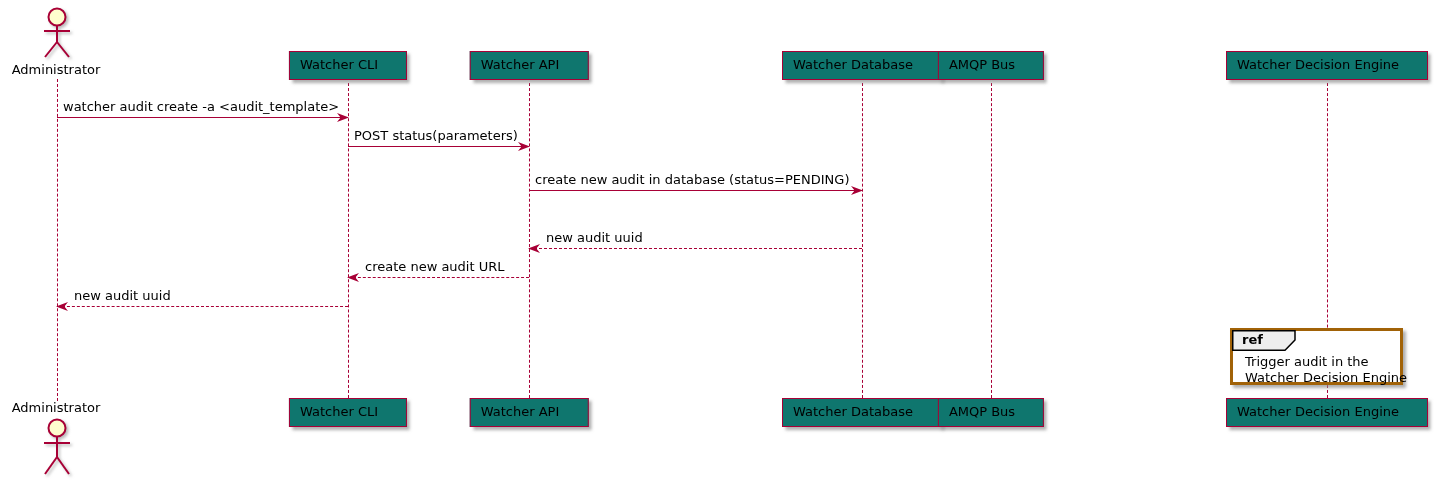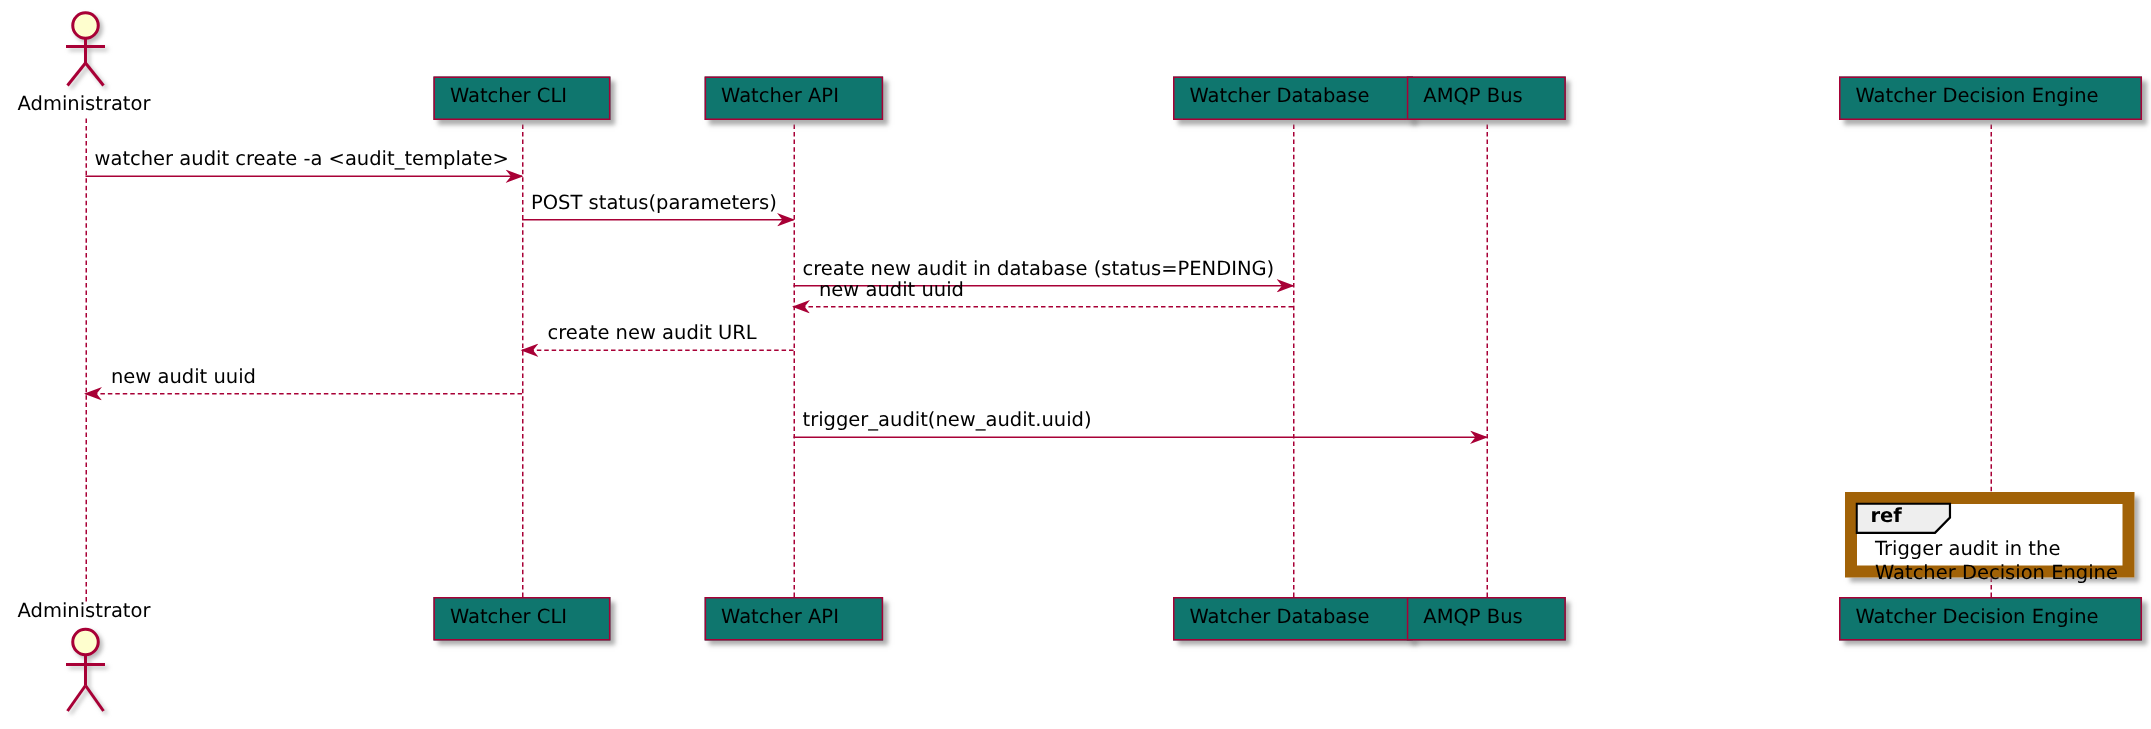--- a/index.html
+++ b/index.html
@@ -41,44 +41,44 @@
     line-height: 14px;
   }
   .actor-svg { position: absolute; filter: drop-shadow(2.5px 2.5px 1.5px rgba(140,140,140,0.6)); }
   
   .message { position: absolute; }
   .msg-label {
     white-space: nowrap;
     line-height: 14px;
     padding: 0 0 3px 6px;
   }
-  .message.rtl .msg-label { padding-left: 17px; }
+  .message.rtl .msg-label { padding-left: 17px; margin-top: 44px; }
   .msg-line {
     position: relative;
     height: 0;
     border-top: 1px solid #A80036;
   }
   .message.dashed .msg-line { border-top-style: dashed; }
   .head {
     position: absolute;
     width: 12px;
     height: 9px;
     background: #A80036;
     top: -5px;
   }
   .message.ltr .head { right: -1px; clip-path: polygon(0 0, 100% 50%, 0 100%, 30% 50%); }
   .message.rtl .head { left: -1px; clip-path: polygon(100% 0, 0 50%, 100% 100%, 70% 50%); }
   
   .ref-box {
     position: absolute;
     left: 1230px; top: 328px;
-    width: 193px; height: 57px;
+    width: 173px; height: 57px;
     box-sizing: border-box;
     background: #ffffff;
-    border: 8px solid #a16207;
+    border: 3px solid #a16207;
     box-shadow: 3px 3px 3px rgba(140,140,140,0.7);
   }
   .ref-tab { position: absolute; top: -1px; left: -1px; }
   .ref-tab-label {
     position: absolute;
     top: 2px; left: 9px;
     font-weight: bold;
     line-height: 14px;
   }
   .ref-content {
@@ -150,26 +150,20 @@
       </div>
   </div>
 
   <div class="message rtl dashed" style="left:57px; top:245px; width:291px;">
     <div class="msg-label">new audit uuid</div>
     <div class="msg-line">
         <span class="head"></span>
       </div>
   </div>
 
-  <div class="message ltr solid" style="left:529px; top:274px; width:462px;">
-    <div class="msg-label">trigger_audit(new_audit.uuid)</div>
-    <div class="msg-line">
-        <span class="head"></span>
-      </div>
-  </div>
 
 
   <div class="ref-box">
     <svg class="ref-tab" width="64" height="21" viewBox="0 0 64 21">
       <path d="M0.75,0.75 H63 V10 L53,20.25 H0.75 Z" fill="#EEEEEE" stroke="#000000" stroke-width="1.5"></path>
     </svg>
     <div class="ref-tab-label">ref</div>
     <div class="ref-content">
       <div>Trigger audit in the</div>
       <div>Watcher Decision Engine</div>

